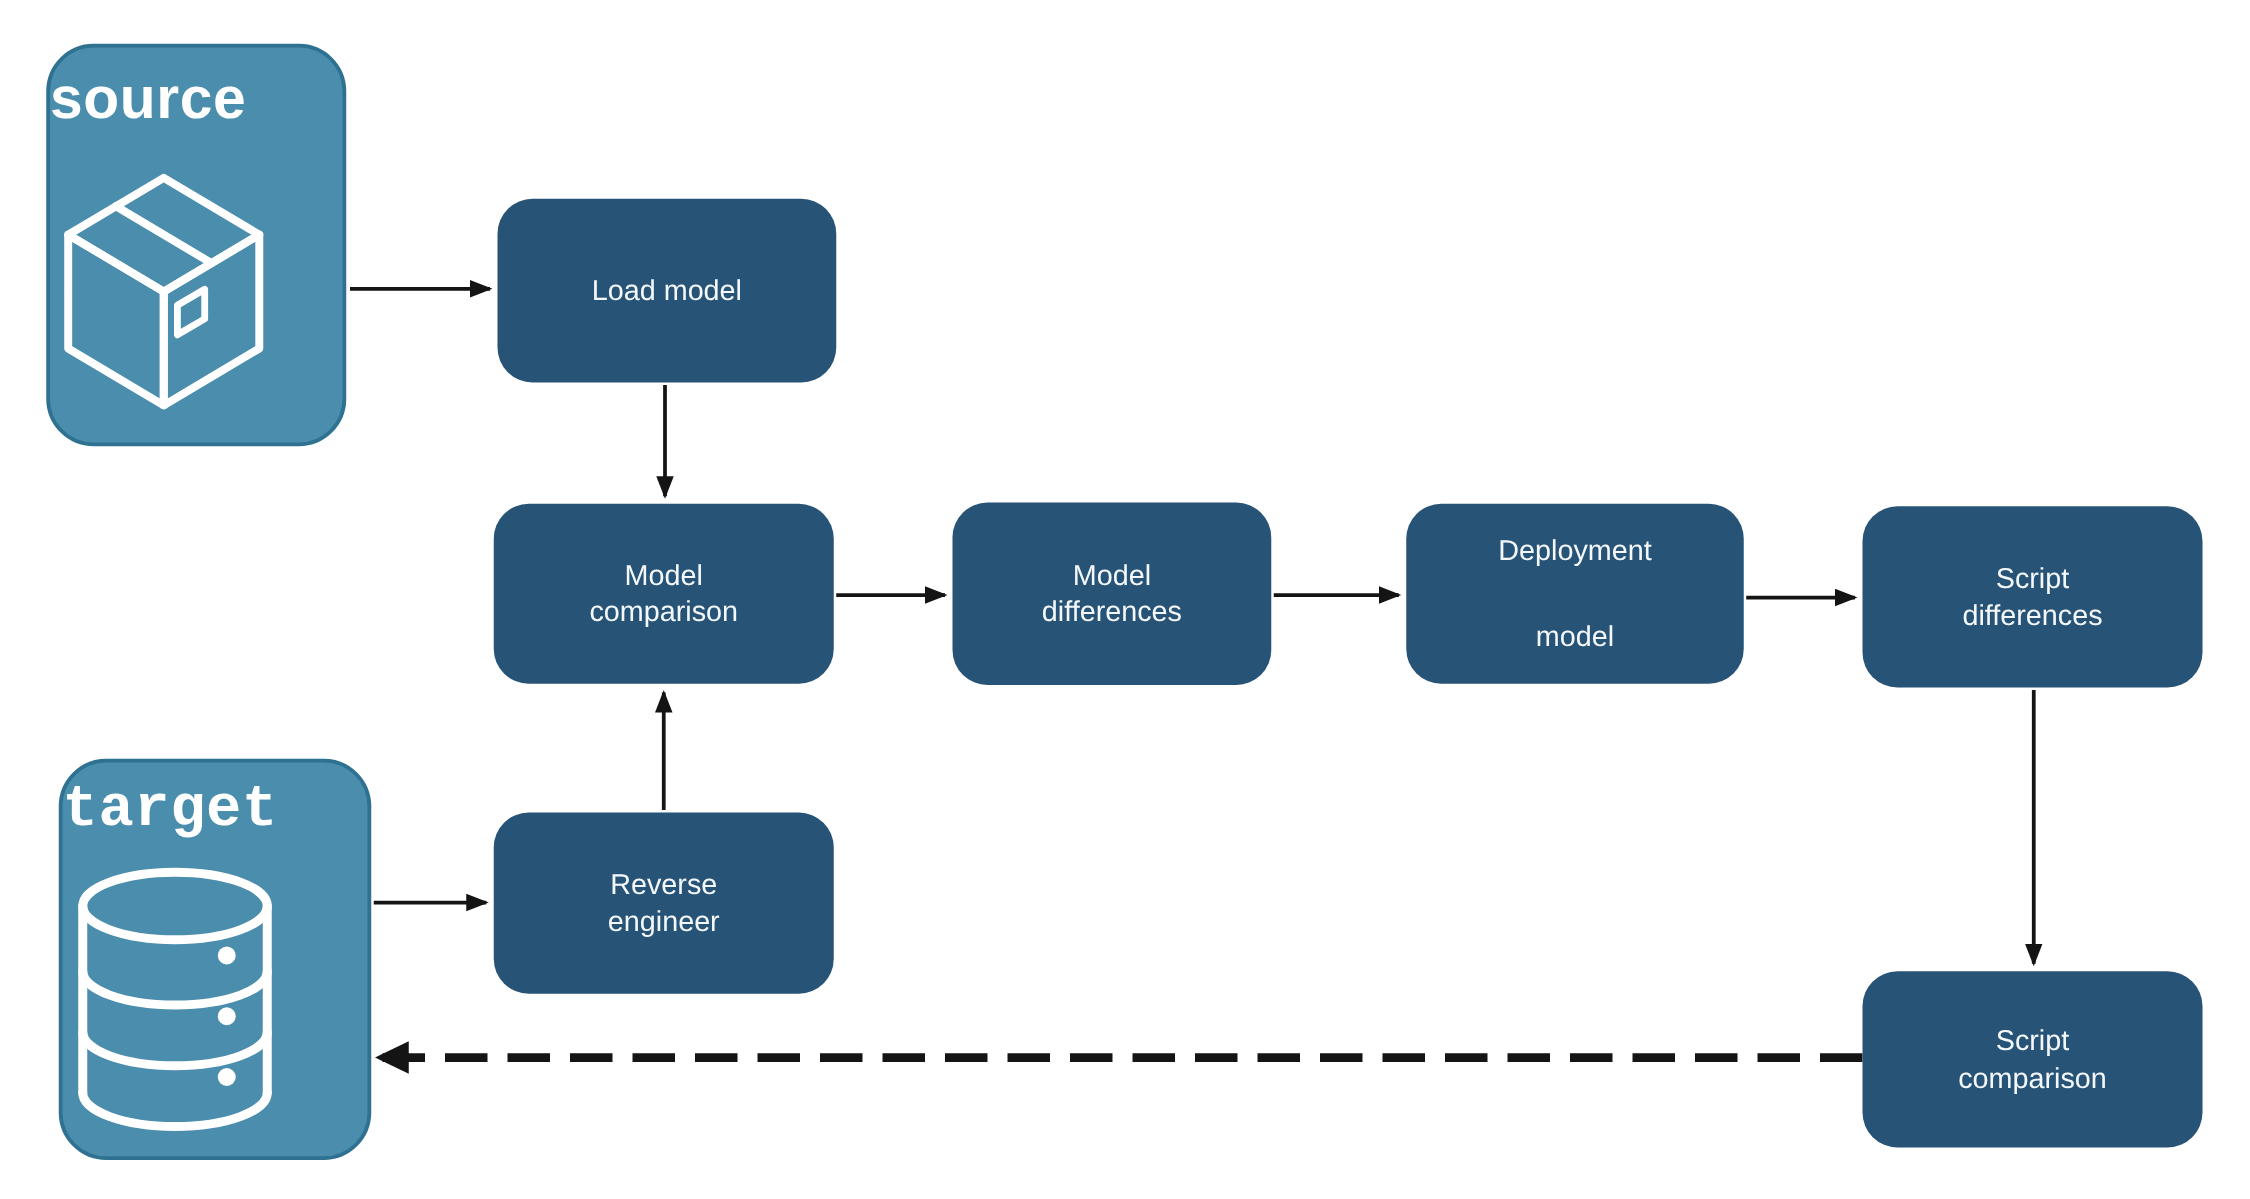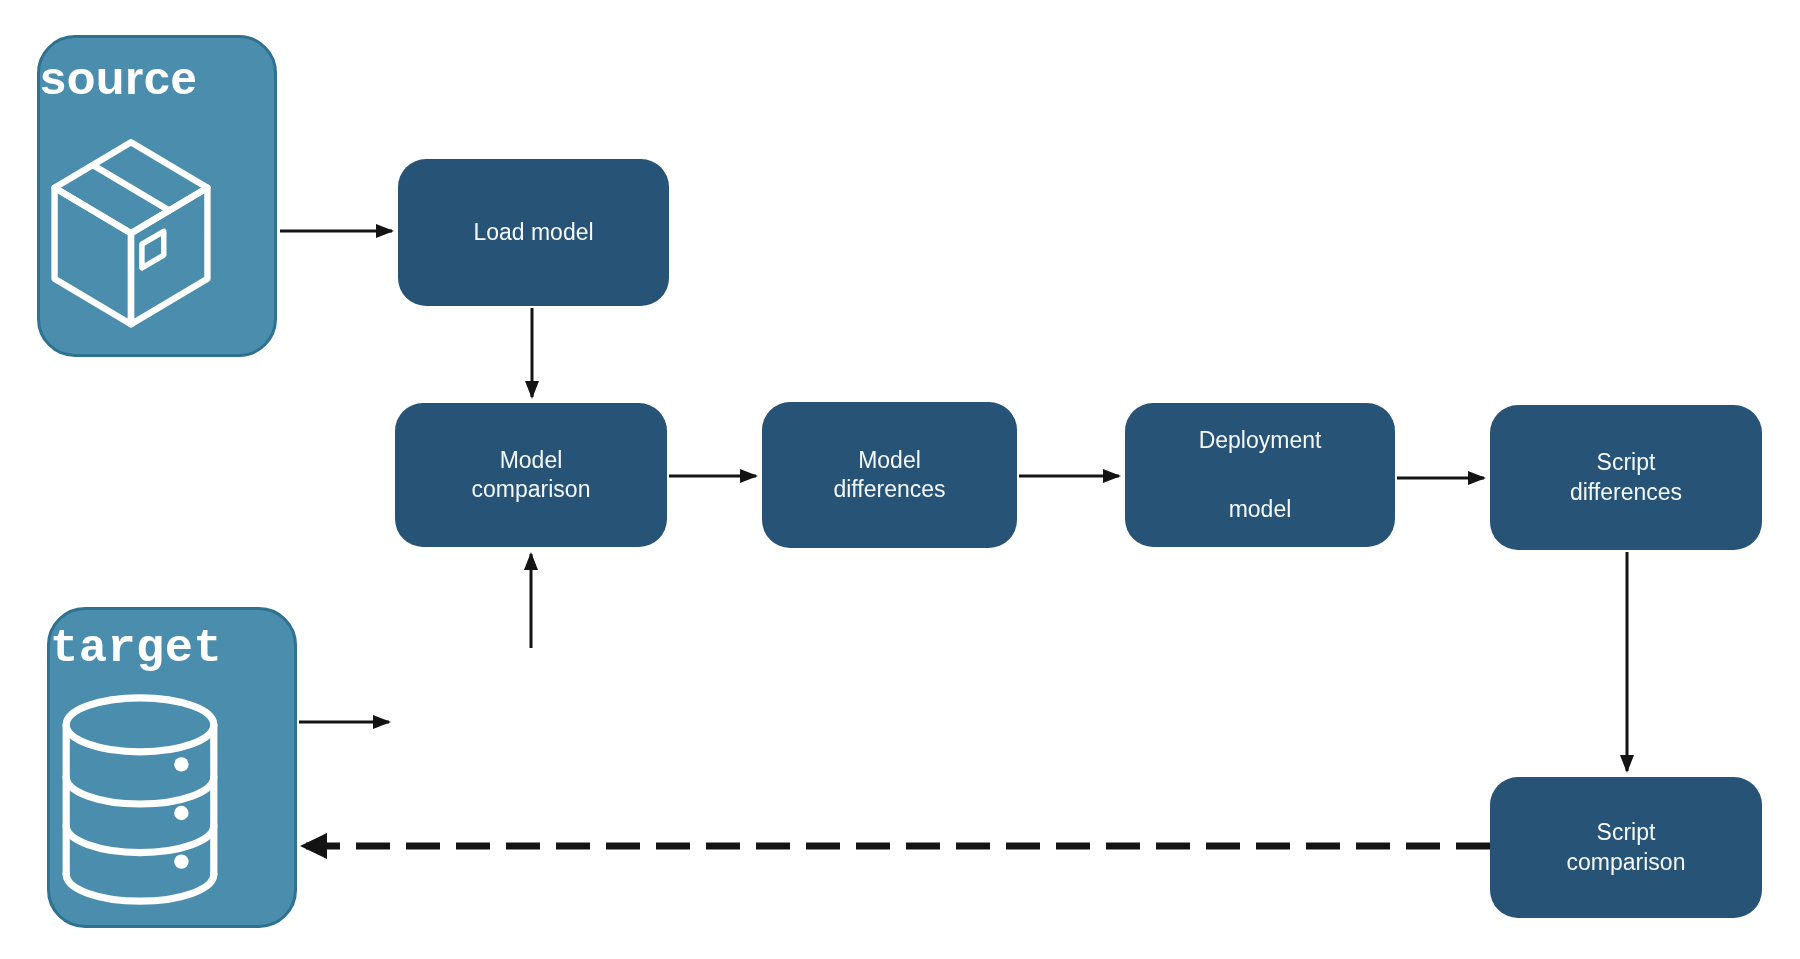--- a/index.html
+++ b/index.html
@@ -136,19 +136,23 @@
   <div class="node" style="left:1125px; top:403px; width:270px; height:144px;gap:40px;">
     <span>Deployment</span>
     <span>model</span>
   </div>
 
   <div class="node" style="left:1490px; top:405px; width:272px; height:145px;">
     <span>Script</span>
     <span>differences</span>
   </div>
 
+  <div class="node" style="left:395px; top:650px; width:272px; height:145px;">
+    <span>Reverse</span>
+    <span>engineer</span>
+  </div>
 
   <div class="node" style="left:1490px; top:777px; width:272px; height:141px;">
     <span>Script</span>
     <span>comparison</span>
   </div>
 
 </div>
 
 </body></html>

